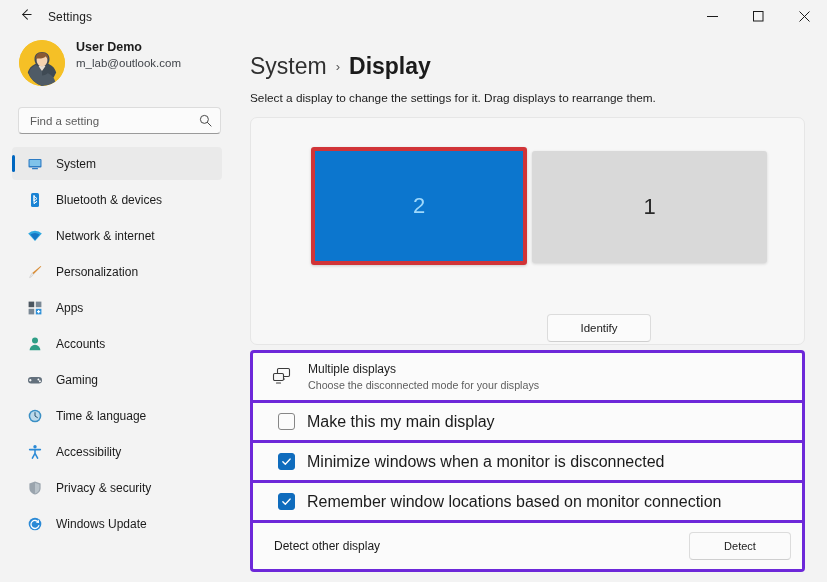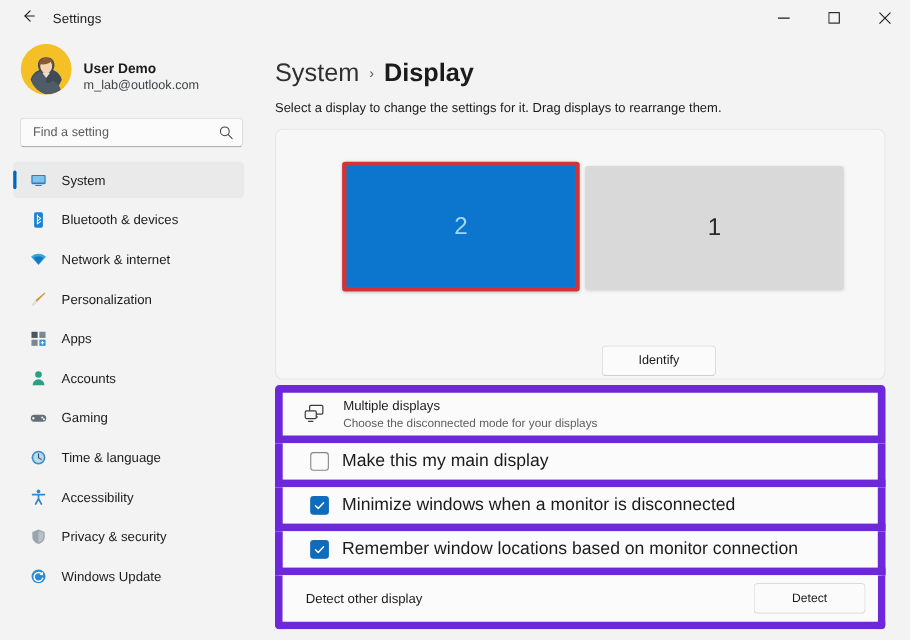--- a/index.html
+++ b/index.html
@@ -46,21 +46,21 @@
   
   .body-split { display: flex; flex: 1 1 auto; min-height: 0; }
 
   
   .sidebar {
     width: 232px; flex: 0 0 232px;
     background: #f3f3f3;
     padding: 0 10px 0 12px;
     position: relative;
   }
-  .profile { display: flex; align-items: flex-end; gap: 11px; padding: 7px 0 0 7px; }
+  .profile { display: flex; align-items: flex-start; gap: 11px; padding: 7px 0 0 7px; }
   .avatar {
     width: 46px; height: 46px; border-radius: 50%;
     background: #f5c026;
     overflow: hidden; position: relative; flex: 0 0 46px;
   }
   .profile-name { font-size: 12.5px; font-weight: bold; color: #1b1b1b; line-height: 15px; }
   .profile-mail { font-size: 11.5px; color: #40444a; line-height: 15px; margin-top: 1px; }
 
   .searchbox {
     margin: 21px 0 0 6px;
@@ -139,21 +139,21 @@
     border-radius: 4px;
     font-size: 11.5px; color: #1b1b1b;
     font-family: "Liberation Sans", sans-serif;
     display: flex; align-items: center; justify-content: center;
   }
 
   
   .rows { margin-top: 5px; }
   .row {
     background: #fbfbfb;
-    border: 7px solid #6d28d9;
+    border: 3px solid #6d28d9;
     display: flex; align-items: center;
     padding: 0 13px;
     position: relative;
   }
   .row + .row { border-top: none; }
   .row-multi { height: 53px; border-radius: 4px 4px 0 0; gap: 15px; padding-left: 16px; }
   .row-check { height: 40px; gap: 0; padding-left: 16px; }
   .row-last { height: 49px; border-radius: 0 0 4px 4px; justify-content: space-between; padding-left: 21px; padding-right: 11px; }
   .row-icon { width: 24px; display: flex; align-items: center; justify-content: center; color: #3b3b3b; flex: 0 0 24px; }
   .row-title { font-size: 12px; color: #1b1b1b; line-height: 15px; }

